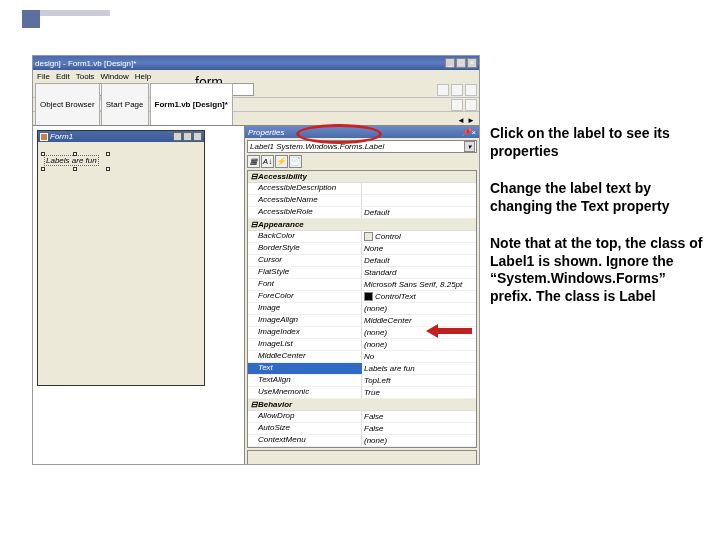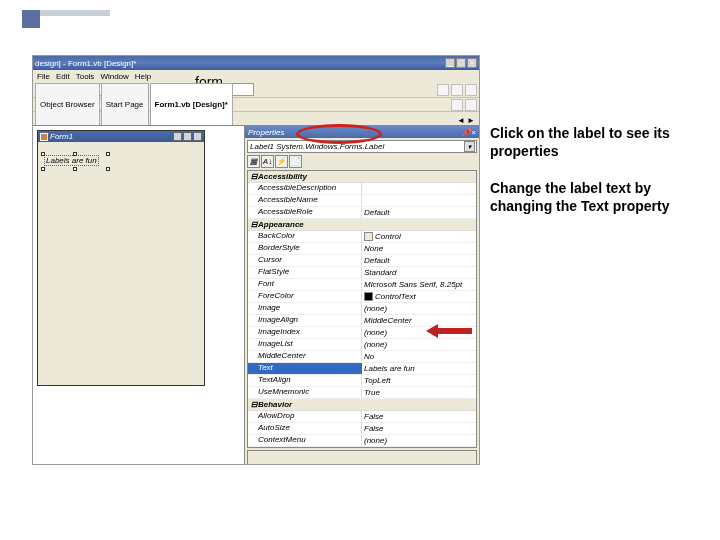--- a/index.html
+++ b/index.html
@@ -292,13 +292,16 @@
 <div class="arrow1">
     <div class="shaft"></div>
     <div class="head"></div>
   </div>
 
 <div class="annotations">
   <div class="annot">Click on the label to see its properties</div>
   <div class="annot">
     <span>Change the label text by changing the </span><b>Text</b><span> property</span>
   </div>
+  <div class="annot">
+    <span>Note that at the top, the class of </span><b>Label1</b><span> is shown. Ignore the “System.Windows.Forms” prefix. The class is </span><b>Label</b>
+  </div>
 </div>
 
 </body></html>

